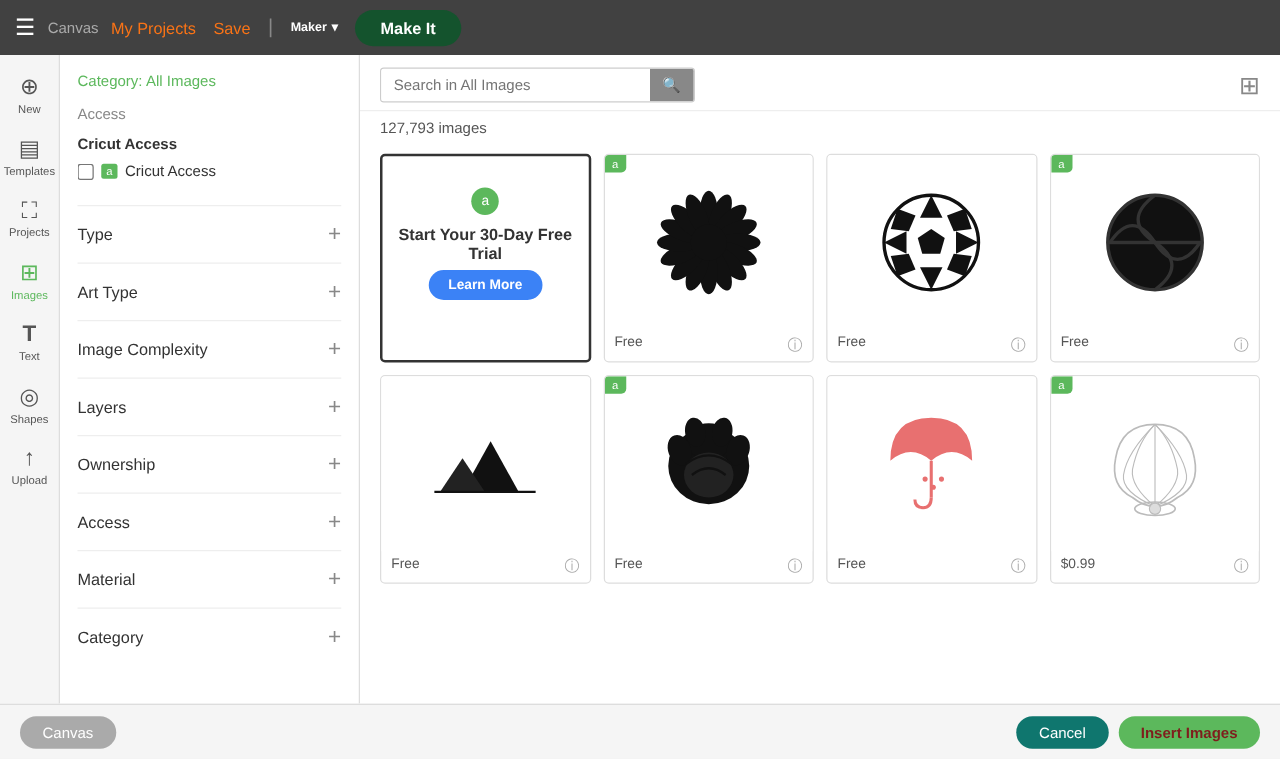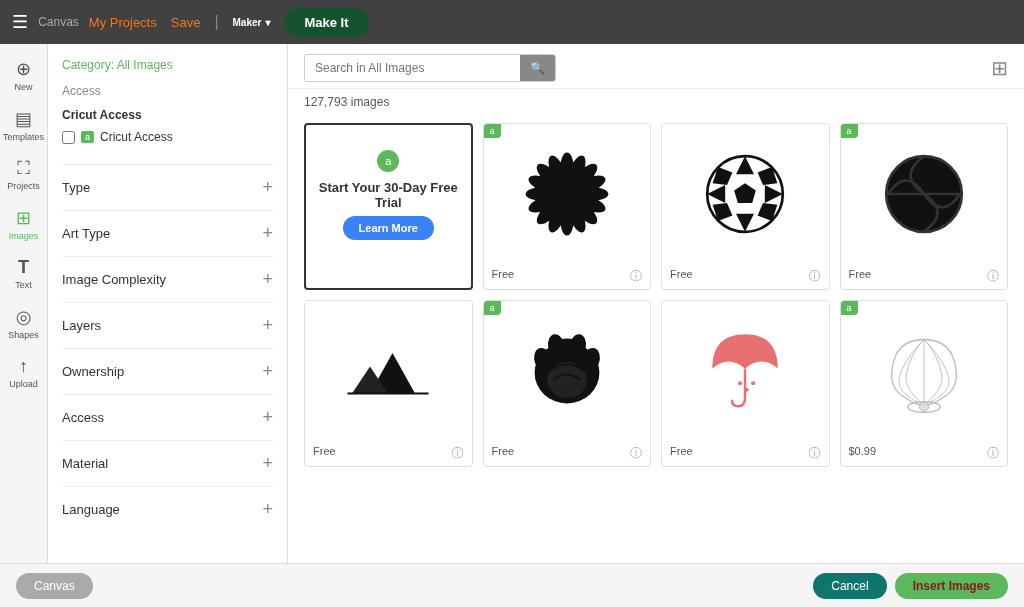--- a/index.html
+++ b/index.html
@@ -325,21 +325,21 @@
       </div>
       <div class="filter-group-header">
         <span>Access</span>
         <span class="plus">+</span>
       </div>
       <div class="filter-group-header">
         <span>Material</span>
         <span class="plus">+</span>
       </div>
       <div class="filter-group-header">
-        <span>Language</span>
+        <span>Category</span>
         <span class="plus">+</span>
       </div>
     </div>
   </div>
 
   <div class="content-area">
 
     <div class="content-header">
       <div class="search-box">
         <input class="search-input" type="text" placeholder="Search in All Images" style="">

